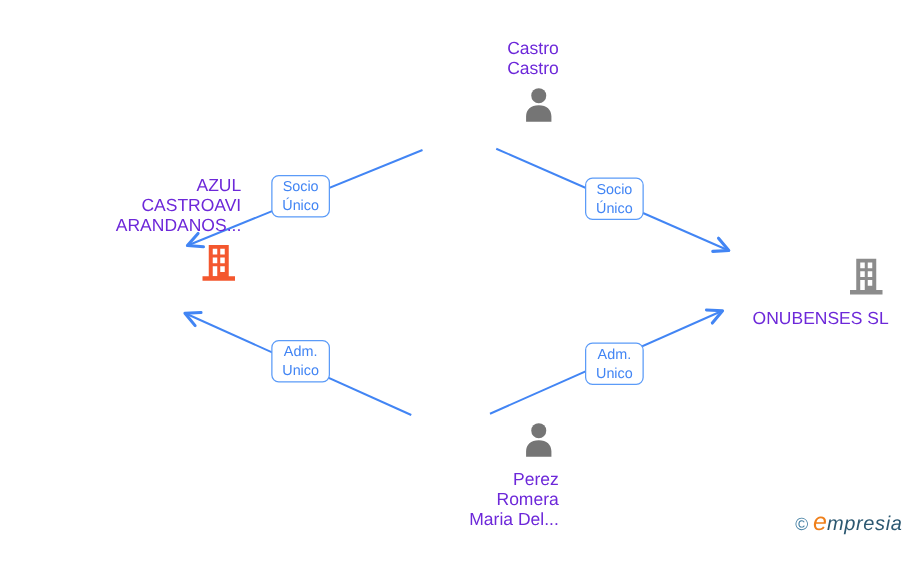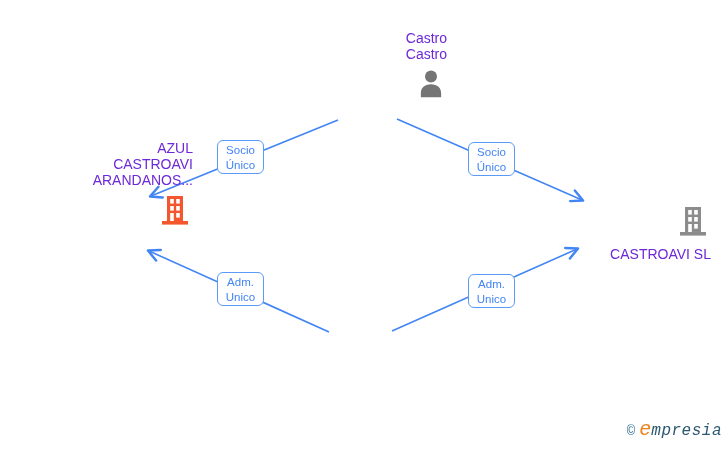--- a/index.html
+++ b/index.html
@@ -48,22 +48,22 @@
     display: flex;
     flex-direction: column;
     align-items: center;
     justify-content: flex-end;
     box-sizing: border-box;
   }
   .edge-label span { display: block; white-space: nowrap; }
   .footer-logo {
     position: absolute;
     right: 6px;
-    bottom: 9px;
-    font-family: Liberation Mono, monospace;
+    bottom: 20px;
+    font-family: Liberation Sans, sans-serif;
     font-style: italic;
     font-size: 16px;
     white-space: nowrap;
     text-align: right;
   }
   .footer-logo .copy { color: #3d7ba0; font-style: normal; font-size: 14px; margin-right: 4px; }
   .footer-logo .brand-e { color: #ef7f1a; font-size: 20px; }
   .footer-logo .brand-rest { color: #2c5871; letter-spacing: 0.5px; }
 </style>
 </head>
@@ -118,23 +118,34 @@
         <rect x="10" y="2" width="16" height="27" fill="currentColor"></rect>
         <rect x="13.2" y="5" width="3.6" height="4.6" fill="#ffffff"></rect>
         <rect x="19.2" y="5" width="3.6" height="4.6" fill="#ffffff"></rect>
         <rect x="13.2" y="12" width="3.6" height="4.6" fill="#ffffff"></rect>
         <rect x="19.2" y="12" width="3.6" height="4.6" fill="#ffffff"></rect>
         <rect x="13.2" y="19" width="3.6" height="8" fill="#ffffff"></rect>
         <rect x="19.2" y="19" width="3.6" height="4.6" fill="#ffffff"></rect>
         <rect x="5" y="27" width="26" height="3.6" fill="currentColor"></rect>
       </svg>
     </span>
-    <span class="node-line">CASTROAVI SL</span>
+    <span class="node-line">ONUBENSES SL</span>
   </div>
 
+  <div class="node" style="left:287px; top:336px; width:160px;">
+    <span class="icon-top">
+      <svg class="person-icon-svg" width="32" height="32" viewBox="0 0 24 24">
+        <circle cx="12" cy="6.4" r="4.5" fill="currentColor"></circle>
+        <path d="M12 12.2c-4.8 0-7.6 2.7-7.6 6.6v3.2h15.2v-3.2c0-3.9-2.8-6.6-7.6-6.6z" fill="currentColor"></path>
+      </svg>
+    </span>
+    <span class="node-line">Perez</span>
+    <span class="node-line">Romera</span>
+    <span class="node-line">Maria Del...</span>
+  </div>
 
   <div class="edge-label" style="left:217px; top:140px;">
     <span>Socio</span>
     <span>Único</span>
   </div>
   <div class="edge-label" style="left:468px; top:142px;">
     <span>Socio</span>
     <span>Único</span>
   </div>
   <div class="edge-label" style="left:217px; top:272px;">

